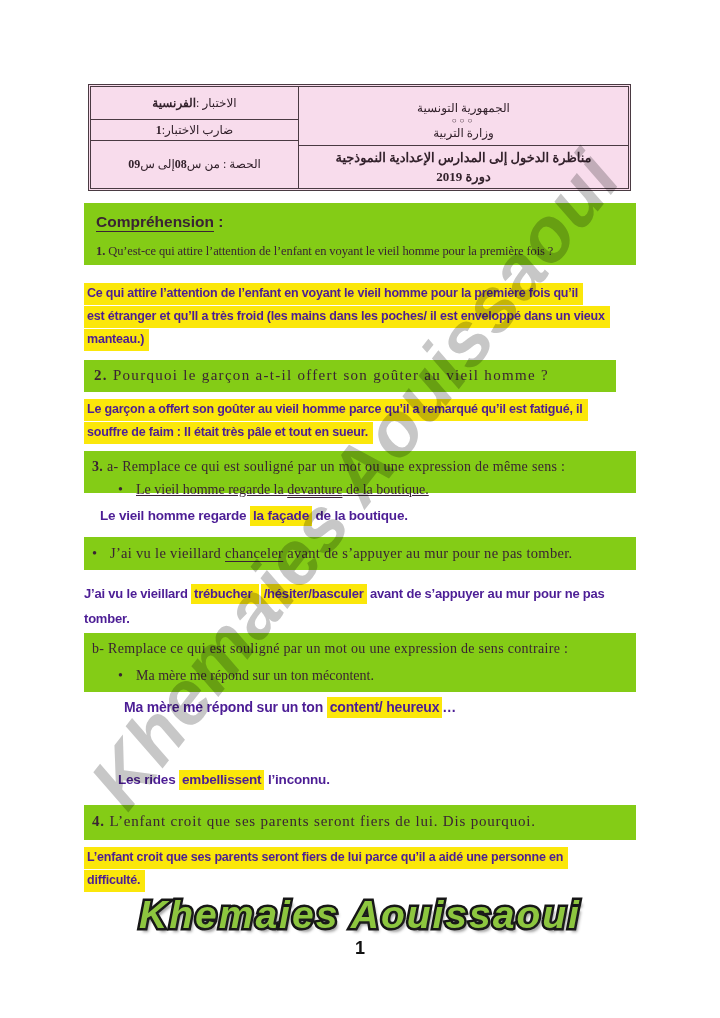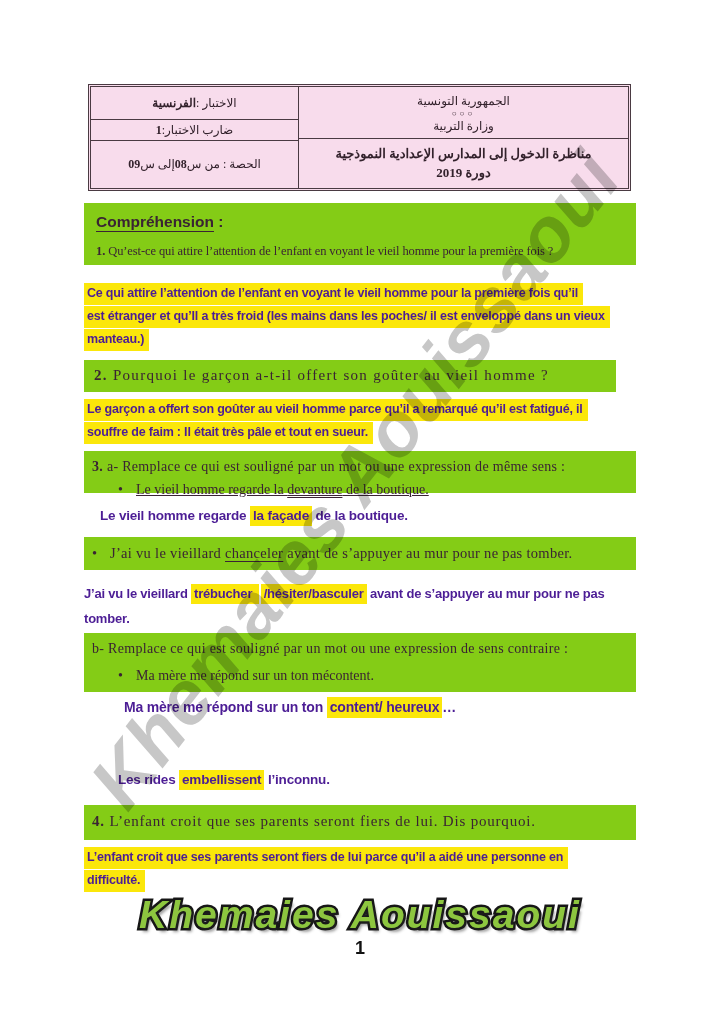--- a/index.html
+++ b/index.html
@@ -16,21 +16,21 @@
   }
   .hdr-left{width:208px;box-sizing:border-box;border-right:1px solid #4a3a42;
     display:flex;flex-direction:column;}
   .hdr-right{flex:1;display:flex;flex-direction:column;}
   .hdr-cell{direction:rtl;display:flex;align-items:center;justify-content:center;
     font-size:12px;box-sizing:border-box;text-align:center;}
   .hl-row1{height:33px;border-bottom:1px solid #4a3a42;}
   .hl-row2{height:21px;border-bottom:1px solid #4a3a42;}
   .hl-row3{flex:1;}
   .hr-top{height:52px;border-bottom:1px solid #4a3a42;flex-direction:column;
-    justify-content:center;gap:1px;padding-top:2px;}
+    justify-content:center;gap:1px;padding-top:2px;margin-top:7px;}
   .hr-bottom{flex:1;flex-direction:column;justify-content:center;gap:3px;}
   .hdr-bold{font-weight:bold;}
   .circles{font-size:8px;letter-spacing:3px;line-height:8px;color:#33222c;}
   .hdr-title{font-weight:bold;font-size:13px;}
 
   
   .band{
     position:absolute;left:84px;background:#84cc16;color:#3a2433;
     box-sizing:border-box;width:552px;
   }

